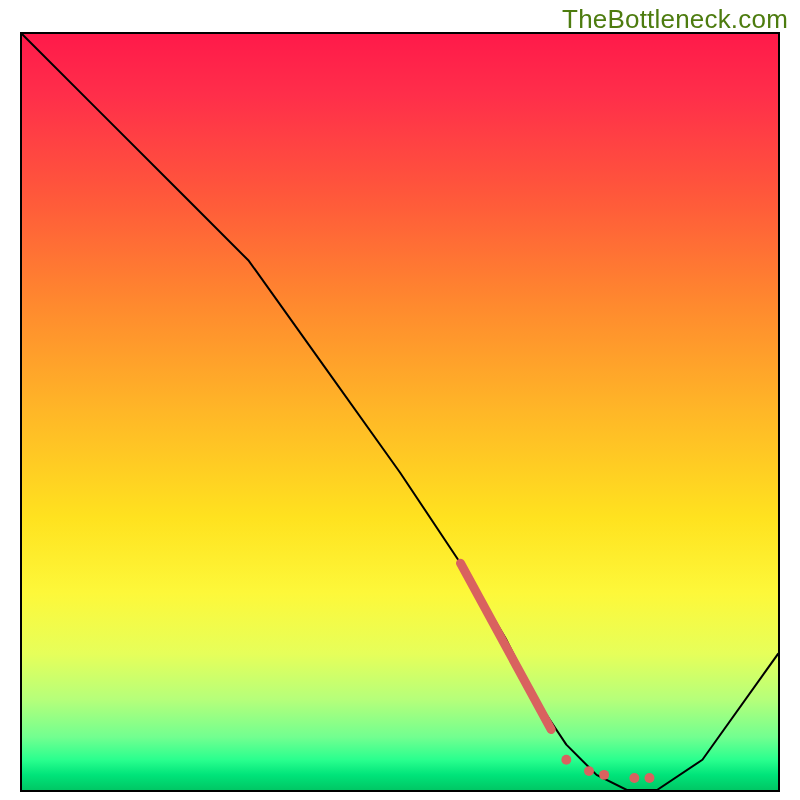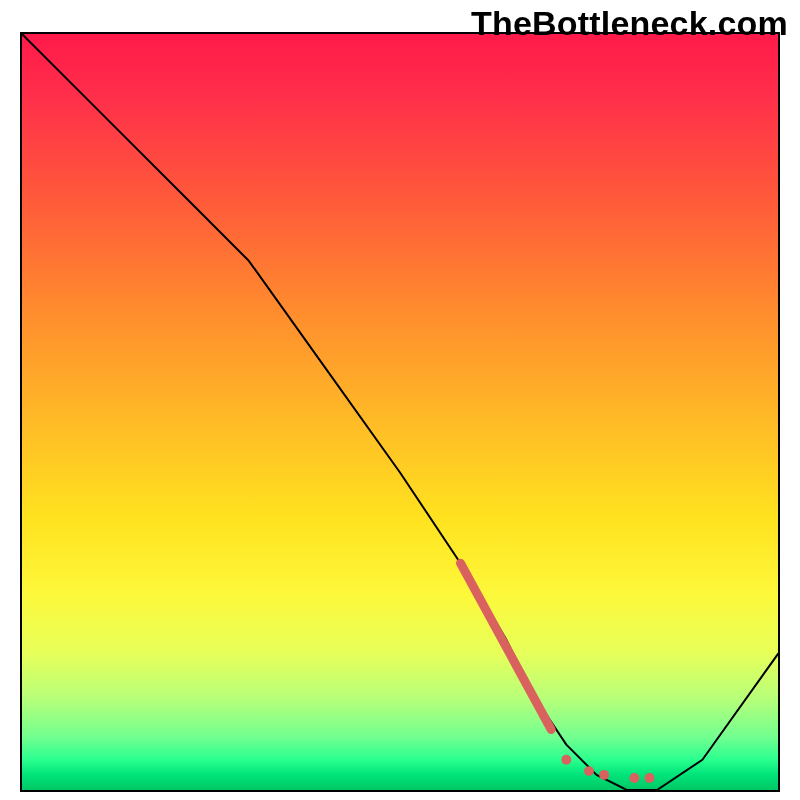--- a/index.html
+++ b/index.html
@@ -13,23 +13,23 @@
   }
   .wrap {
     position: relative;
     width: 800px;
     height: 800px;
   }
   .watermark {
     position: absolute;
     top: 4px;
     right: 12px;
-    font-size: 34px;
-    font-weight: 700;
-    color: #000000;
+    font-size: 26px;
+    font-weight: 400;
+    color: #4d7c0f;
     letter-spacing: 0.2px;
     z-index: 3;
   }
   .plot {
     position: absolute;
     left: 20px;
     top: 32px;
     width: 760px;
     height: 760px;
     border: 2.5px solid #000;

